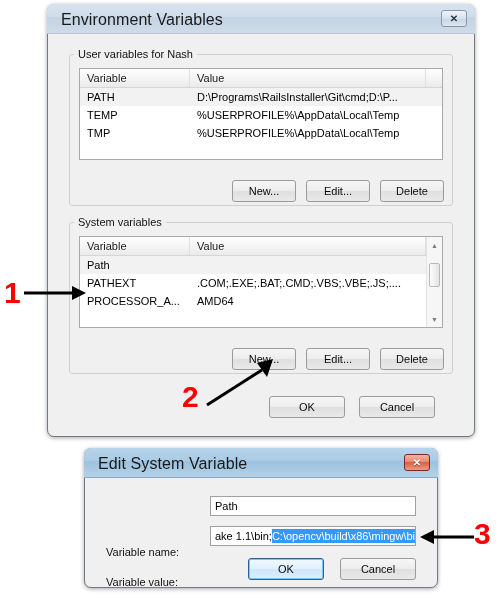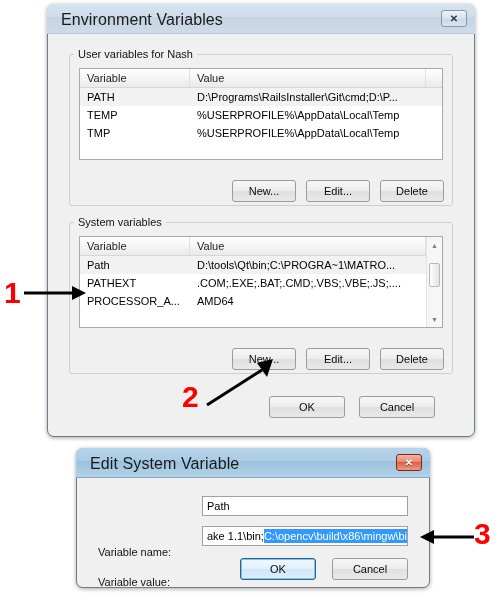--- a/index.html
+++ b/index.html
@@ -238,21 +238,20 @@
   <span class="group-label" style="left:27px;top:212px;">System variables</span>
 
   <div class="listview" style="left:32px;top:232px;width:364px;height:92px;">
     <div class="lv-head">
       <div class="lv-th" style="width:110px;">Variable</div>
       <div class="lv-th" style="width:236px;">Value</div>
       <div class="lv-th" style="width:16px;border-right:none;"></div>
     </div>
     <div class="lv-row sel">
       <div class="lv-td" style="width:110px;">Path</div>
-      <div class="lv-td" style="width:236px;">D:\tools\Qt\bin;C:\PROGRA~1\MATRO...</div>
     </div>
     <div class="lv-row">
       <div class="lv-td" style="width:110px;">PATHEXT</div>
       <div class="lv-td" style="width:236px;">.COM;.EXE;.BAT;.CMD;.VBS;.VBE;.JS;....</div>
     </div>
     <div class="lv-row">
       <div class="lv-td" style="width:110px;">PROCESSOR_A...</div>
       <div class="lv-td" style="width:236px;">AMD64</div>
     </div>
 
@@ -264,21 +263,21 @@
   </div>
 
   <div class="btn" style="left:185px;top:344px;width:64px;">New...</div>
   <div class="btn" style="left:259px;top:344px;width:64px;">Edit...</div>
   <div class="btn" style="left:333px;top:344px;width:64px;">Delete</div>
 
   <div class="btn" style="left:222px;top:392px;width:76px;">OK</div>
   <div class="btn" style="left:312px;top:392px;width:76px;">Cancel</div>
 </div>
 
-<div class="dialog" id="edit-dialog" style="left:76px;top:448px;width:354px;height:140px;">
+<div class="dialog" id="edit-dialog" style="left:84px;top:448px;width:354px;height:140px;">
   <div class="dlg-frame"></div>
 
   <div class="titlebar blue">
     <span class="title-text">Edit System Variable</span>
     <div class="close-btn red" style="right:8px;top:6px;">
       <span class="close-x">✕</span>
     </div>
   </div>
 
   <span class="field-label" style="left:22px;top:54px;">Variable name:</span>

